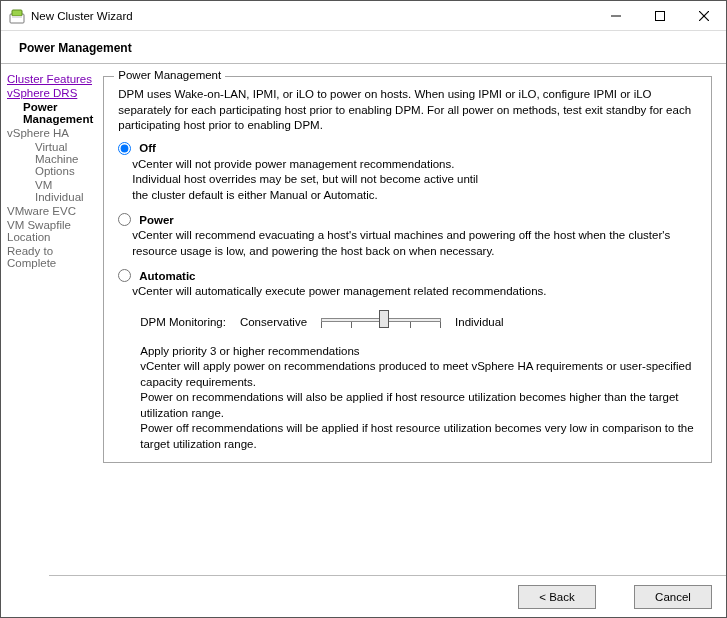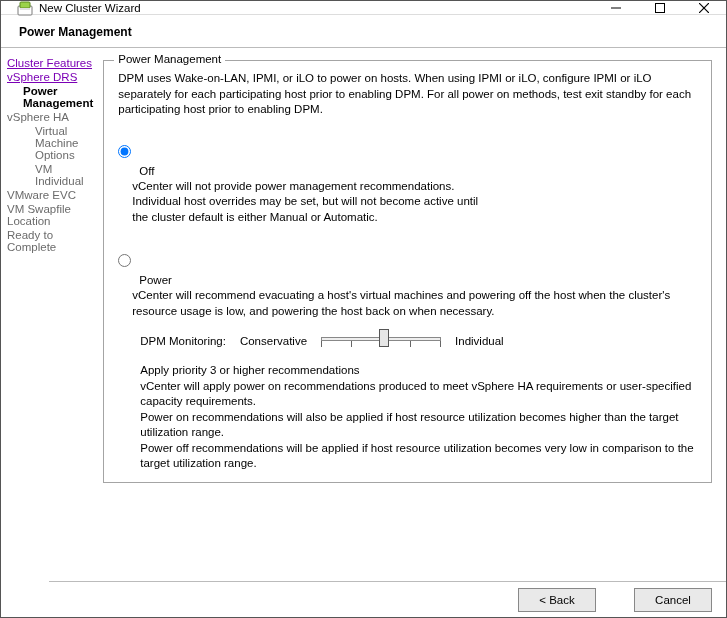--- a/index.html
+++ b/index.html
@@ -1,18 +1,18 @@
 <!DOCTYPE html>
 <html><head>
 <meta charset="utf-8">
 <style>
   * { box-sizing: border-box; }
   html, body { margin: 0; padding: 0; font-family: "Segoe UI", Tahoma, sans-serif; font-size: 11.5px; color: #000; background:#fff;}
   .window { width: 727px; height: 618px; border: 1px solid #555; display: flex; flex-direction: column; }
-  .titlebar { height: 14px; display: flex; align-items: center; border-bottom: 1px solid #ddd; padding: 0 0 0 16px; }
+  .titlebar { height: 30px; display: flex; align-items: center; border-bottom: 1px solid #ddd; padding: 0 0 0 8px; }
   .titlebar .appicon { width: 16px; height: 16px; margin-right: 6px; display:flex; align-items:center; justify-content:center;}
   .titlebar .title { flex: 0 0 auto; }
   .titlebar .spacer { flex: 1 1 auto; }
   .winbtn { width: 44px; height: 30px; display: flex; align-items:center; justify-content:center; }
   .winbtn svg { display:block; }
   .header { padding: 10px 10px 8px 18px; }
   .header .h1 { font-weight: bold; font-size: 12px; }
   .header .h2 { padding-left: 28px; margin-top: 2px;}
   .body { flex: 1 1 auto; display: flex; border-top: 1px solid #bbb; overflow:hidden;}
   .sidebar { width: 188px; padding: 8px 0 0 6px; font-size: 11.5px; }
@@ -21,30 +21,30 @@
   .sidebar .current { font-weight: bold; padding-left: 16px;}
   .sidebar .sub { padding-left: 28px; color: #6b6b6b;}
   .sidebar .future { color: #6b6b6b; }
   .content { flex: 1 1 auto; padding: 12px 14px 8px 10px; overflow:auto;}
   .fieldset { border: 1px solid #a4a4a4; padding: 10px 14px 10px 14px; position: relative; }
   .fieldset .legend { position:absolute; top:-8px; left:10px; background:#fff; padding: 0 4px; font-size: 11.5px; }
   .fieldset p { margin: 0 0 8px 0; line-height: 1.35; }
   .opt { margin: 6px 0 0 0;}
   .opt .row1 { display:flex; align-items:center; gap: 8px; }
   .opt input[type=radio]{ margin:0;}
-  .opt .lbl { font-weight: normal; margin-top: 39px; }
+  .opt .lbl { font-weight: bold; }
   .opt .desc { margin: 2px 0 10px 14px; line-height: 1.35; }
   .thresh { margin: 6px 0 0 22px; display:flex; align-items:center; gap: 14px; font-size:11.5px;}
   .slider { position: relative; width: 120px; height: 24px; }
   .slider .ticks { position:absolute; top:12px; left:0; right:0; display:flex; justify-content:space-between; }
   .slider .ticks span { width:1px; height:6px; background:#666; display:block;}
   .slider .track { position:absolute; top:8px; left:0; right:0; height:4px; border:1px solid #888; background:#eee;}
   .slider .thumb { position:absolute; top:0; left:58px; width:10px; height:18px; border:1px solid #555; background:#e6e6e6;}
   .apply { margin: 10px 0 0 22px; line-height:1.35;}
-  .footer { height: 36px; border-top: 1px solid #bbb; display:flex; align-items:center; justify-content:flex-end; gap: 12px; padding-right: 14px; margin-left: 48px;}
+  .footer { height: 42px; border-top: 1px solid #bbb; display:flex; align-items:center; justify-content:flex-end; gap: 12px; padding-right: 14px; margin-left: 48px;}
   .footer .btn { min-width: 78px; height: 24px; border: 1px solid #888; background:#e9e9e9; display:flex; align-items:center; justify-content:center; padding: 0 10px; font-size:11.5px;}
   .footer .group { display:flex; }
   .footer .group .btn + .btn { border-left: 1px solid #888; margin-left: -1px;}
   .footer .btn.primary { border: 2px solid #000; font-weight: normal; }
   .footer .gap { width: 14px; }
 </style>
 </head>
 <body>
 
 <div class="window">
@@ -112,20 +112,27 @@
         </div>
 
         <div class="opt">
           <div class="row1">
             <input type="radio" name="pm" style="">
             <span class="lbl">Power</span>
           </div>
           <div class="desc">vCenter will recommend evacuating a host's virtual machines and powering off the host when the cluster's resource usage is low, and powering the host back on when necessary.</div>
         </div>
 
+        <div class="opt">
+          <div class="row1">
+            <input type="radio" name="pm" style="">
+            <span class="lbl">Automatic</span>
+          </div>
+          <div class="desc">vCenter will automatically execute power management related recommendations.</div>
+        </div>
 
         <div class="thresh">
           <span>DPM Monitoring:</span>
           <span>Conservative</span>
           <div class="slider">
             <div class="track"></div>
             <div class="ticks">
                 <span></span>
                 <span></span>
                 <span></span>

